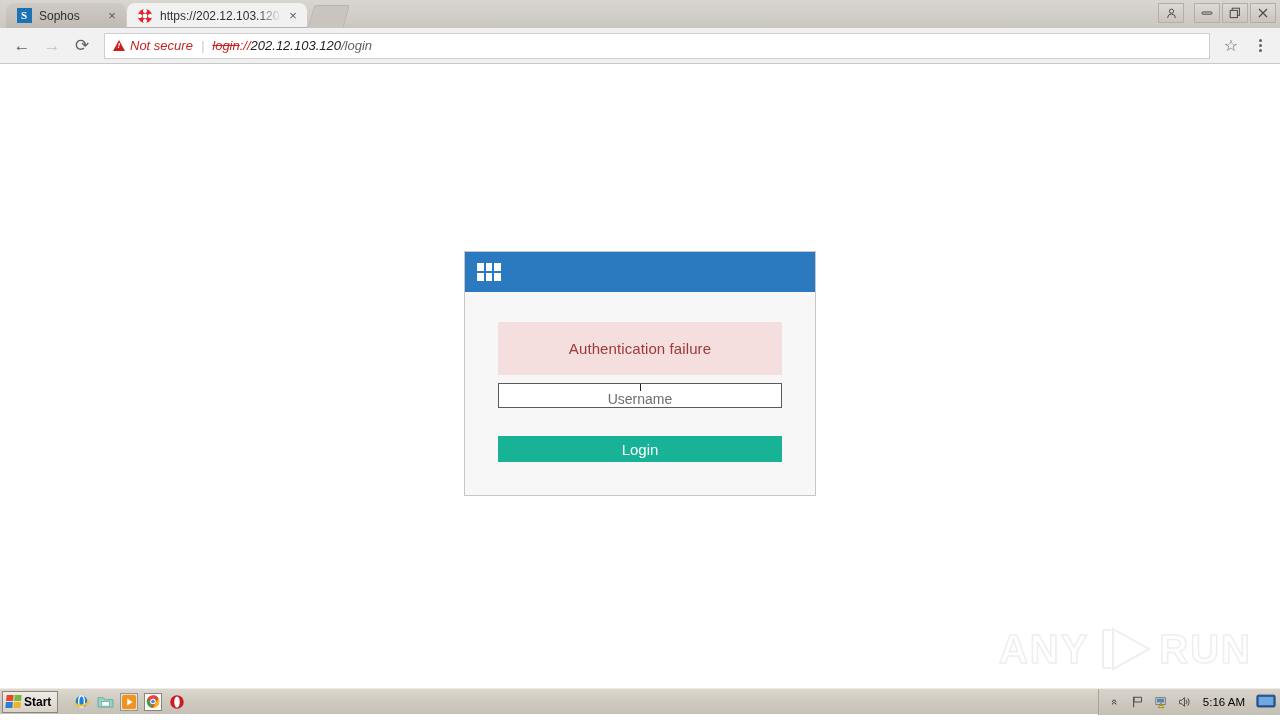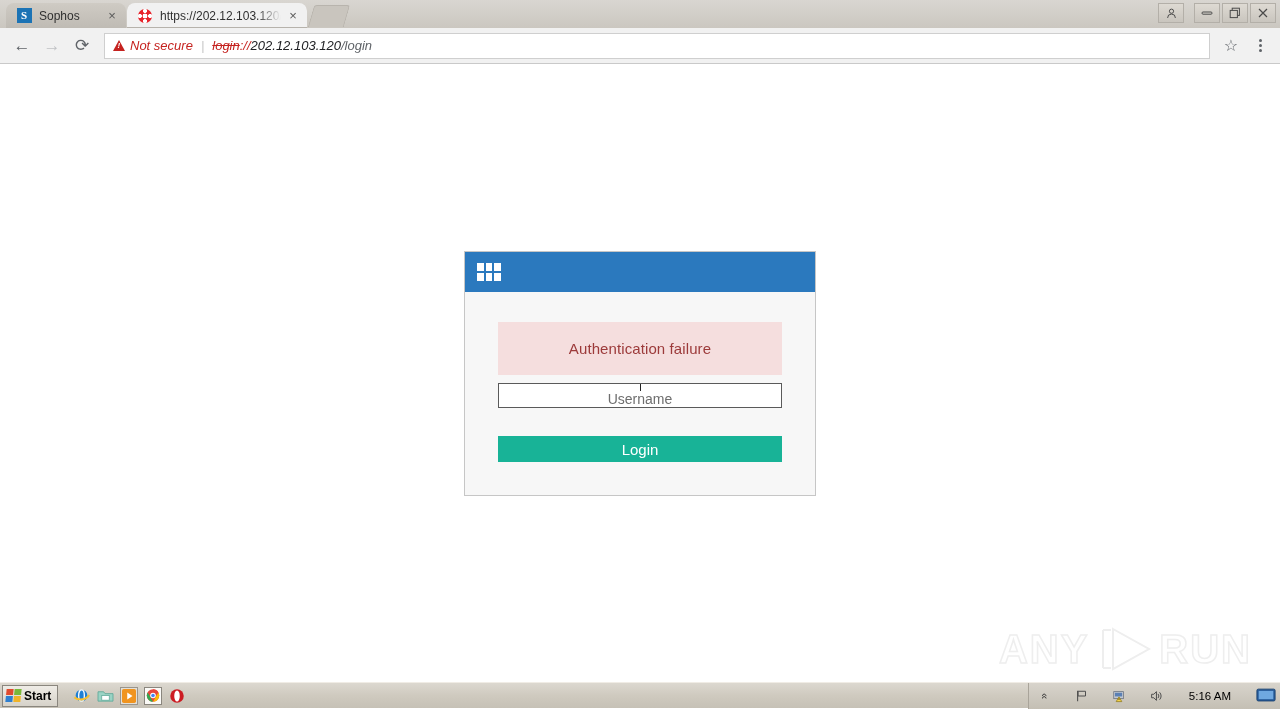--- a/index.html
+++ b/index.html
@@ -243,21 +243,21 @@
     letter-spacing: 2px;
     color: transparent;
     -webkit-text-stroke: 1.5px #eeeeee;
     font-family: "Liberation Sans", sans-serif;
   }
   .wm-play { width: 62px; height: 46px; }
 
   
   .taskbar {
     position: absolute;
-    left: 0; bottom: 12px;
+    left: 0; bottom: 6px;
     width: 1280px; height: 26px;
     background: linear-gradient(to bottom, #dcd8d0 0%, #cfcabf 50%, #c6c1b6 100%);
     border-top: 1px solid #f0ece5;
     display: flex; align-items: center;
   }
   .start-btn {
     height: 22px; margin-left: 2px;
     display: flex; align-items: center; gap: 3px;
     padding: 0 6px 0 3px;
     border: 1px solid #8a867e;
@@ -269,21 +269,21 @@
     display: grid; grid-template-columns: 1fr 1fr; grid-template-rows: 1fr 1fr;
     gap: 1px; transform: skewX(-6deg);
   }
   .start-flag i { display: block; }
   .quicklaunch { display: flex; align-items: center; gap: 6px; margin-left: 14px; }
   .ql-icon { width: 18px; height: 18px; display:flex; align-items:center; justify-content:center; }
   .ql-box { border: 1px solid #9a958c; padding: 1px; background: #e3dfd7; }
   .ql-box.active { border: 1px solid #8a867e; background: #fbfaf7; }
   .tray {
     margin-left: auto; height: 26px;
-    display: flex; align-items: center; gap: 21px;
+    display: flex; align-items: center; gap: 7px;
     padding: 0 4px 0 8px;
     border-left: 1px solid #a9a49a;
     background: linear-gradient(to bottom,#d8d4cc,#c4bfb4);
   }
   .tray-time { font-size: 11.5px; color: #000; margin: 0 4px; }
   .tray-ico { width: 16px; height: 16px; display:flex; align-items:center; justify-content:center; }
   .desk-ico { width: 20px; height: 15px; }
 </style>
 </head>
 <body>

